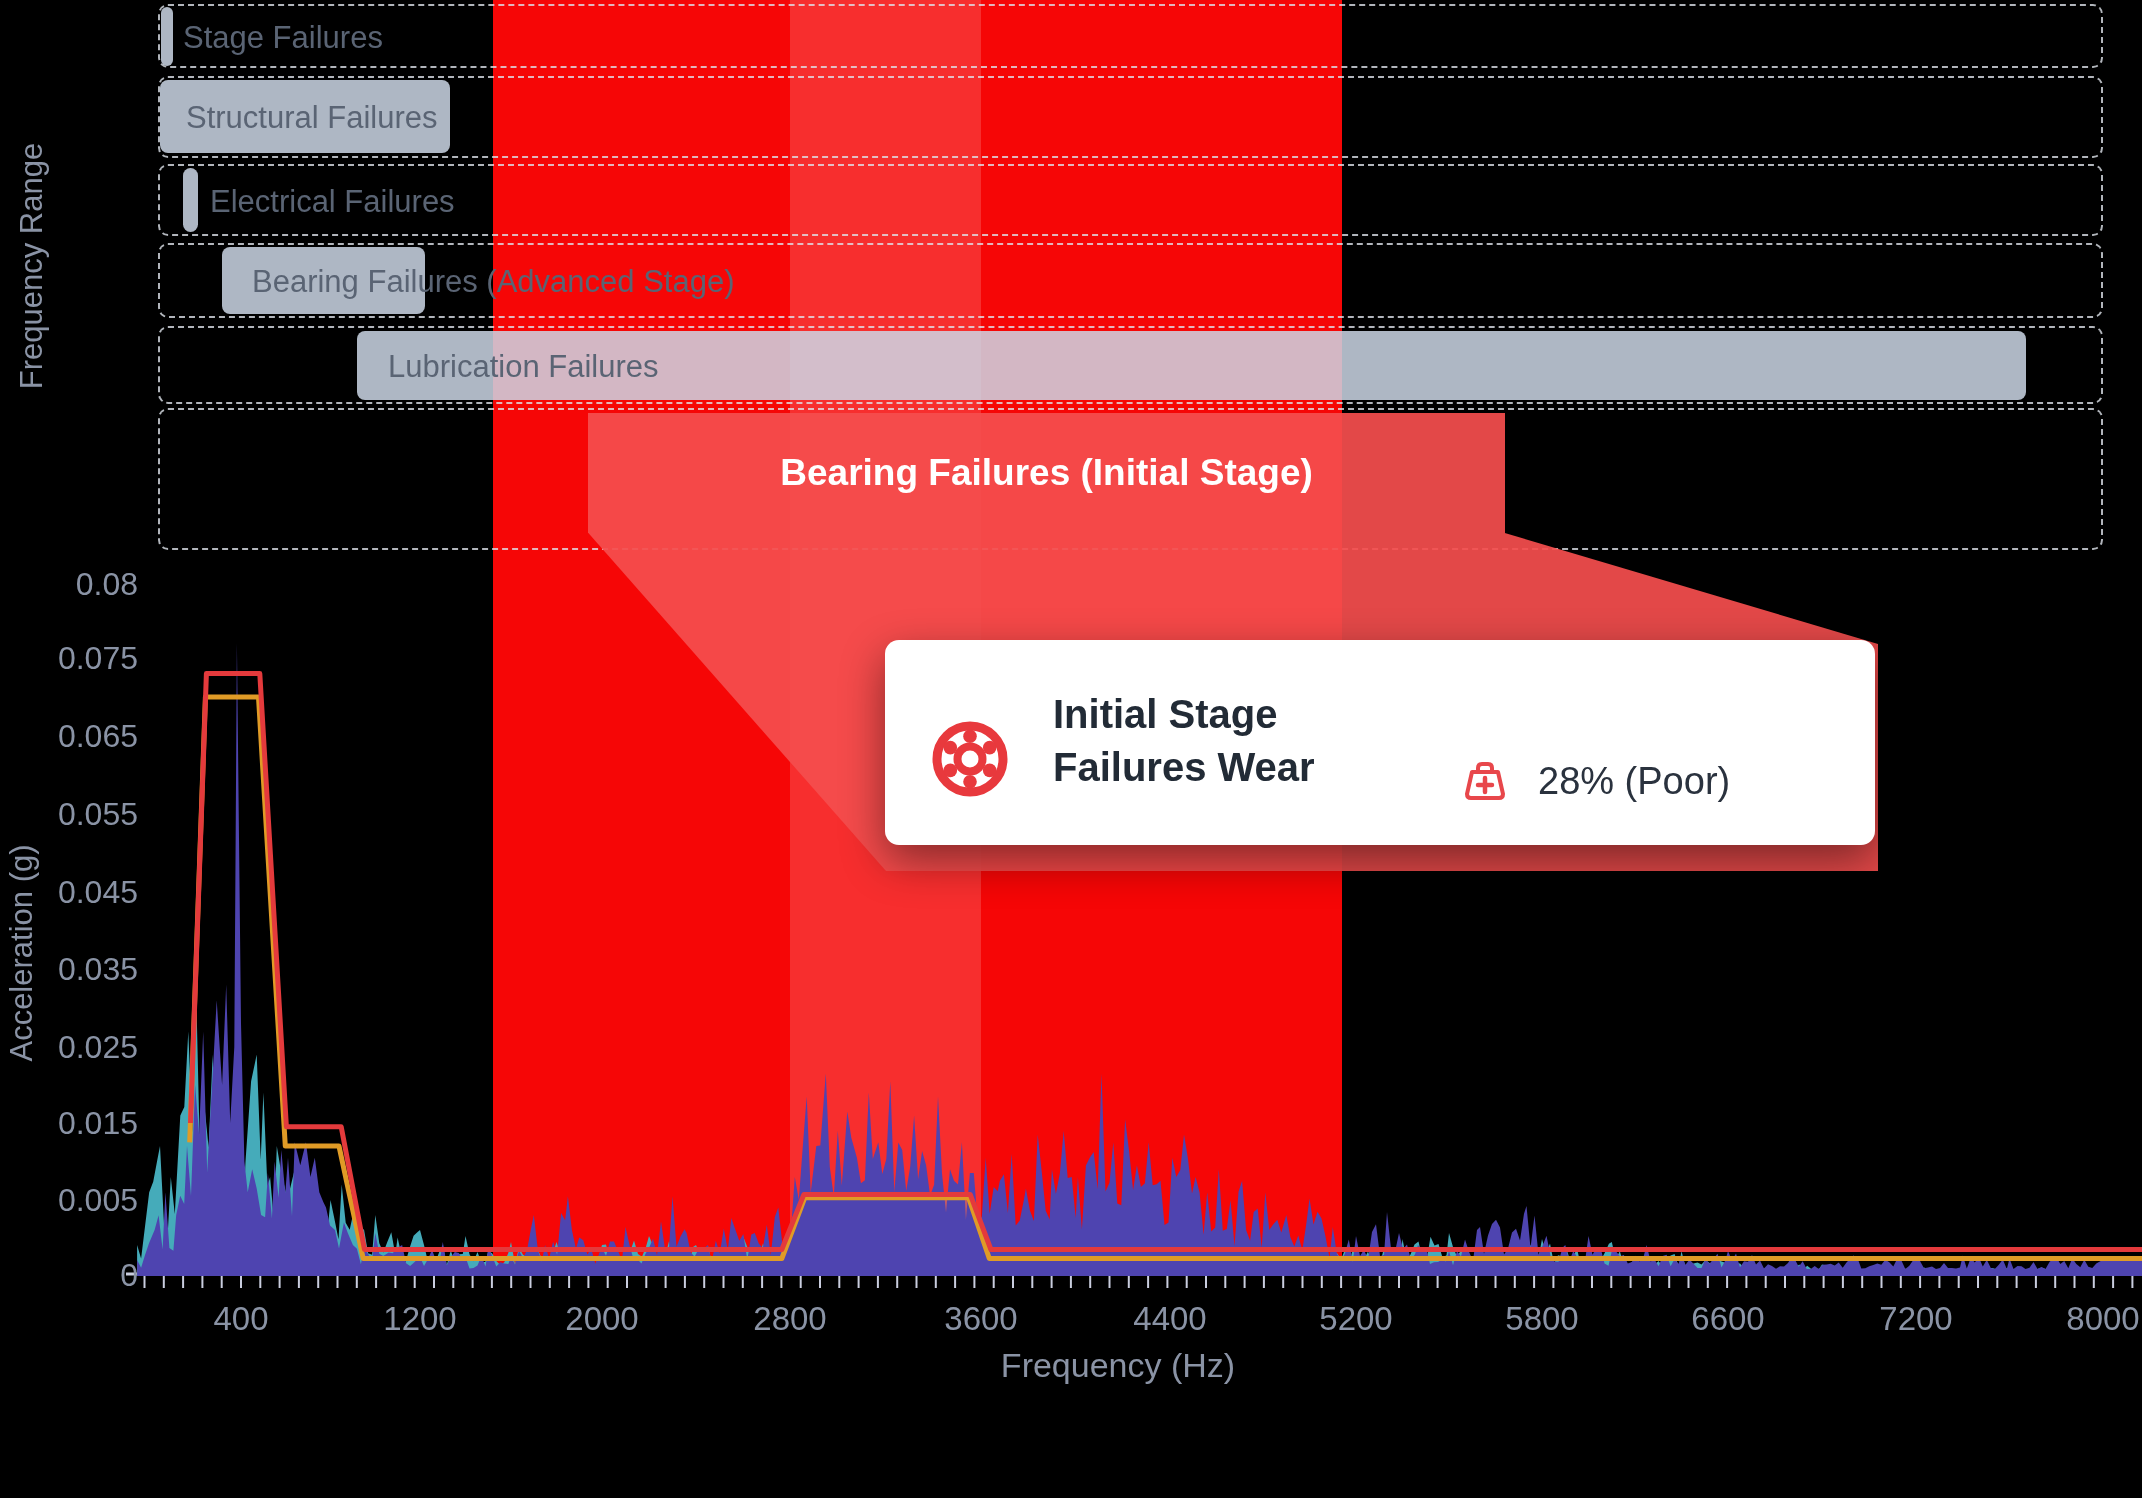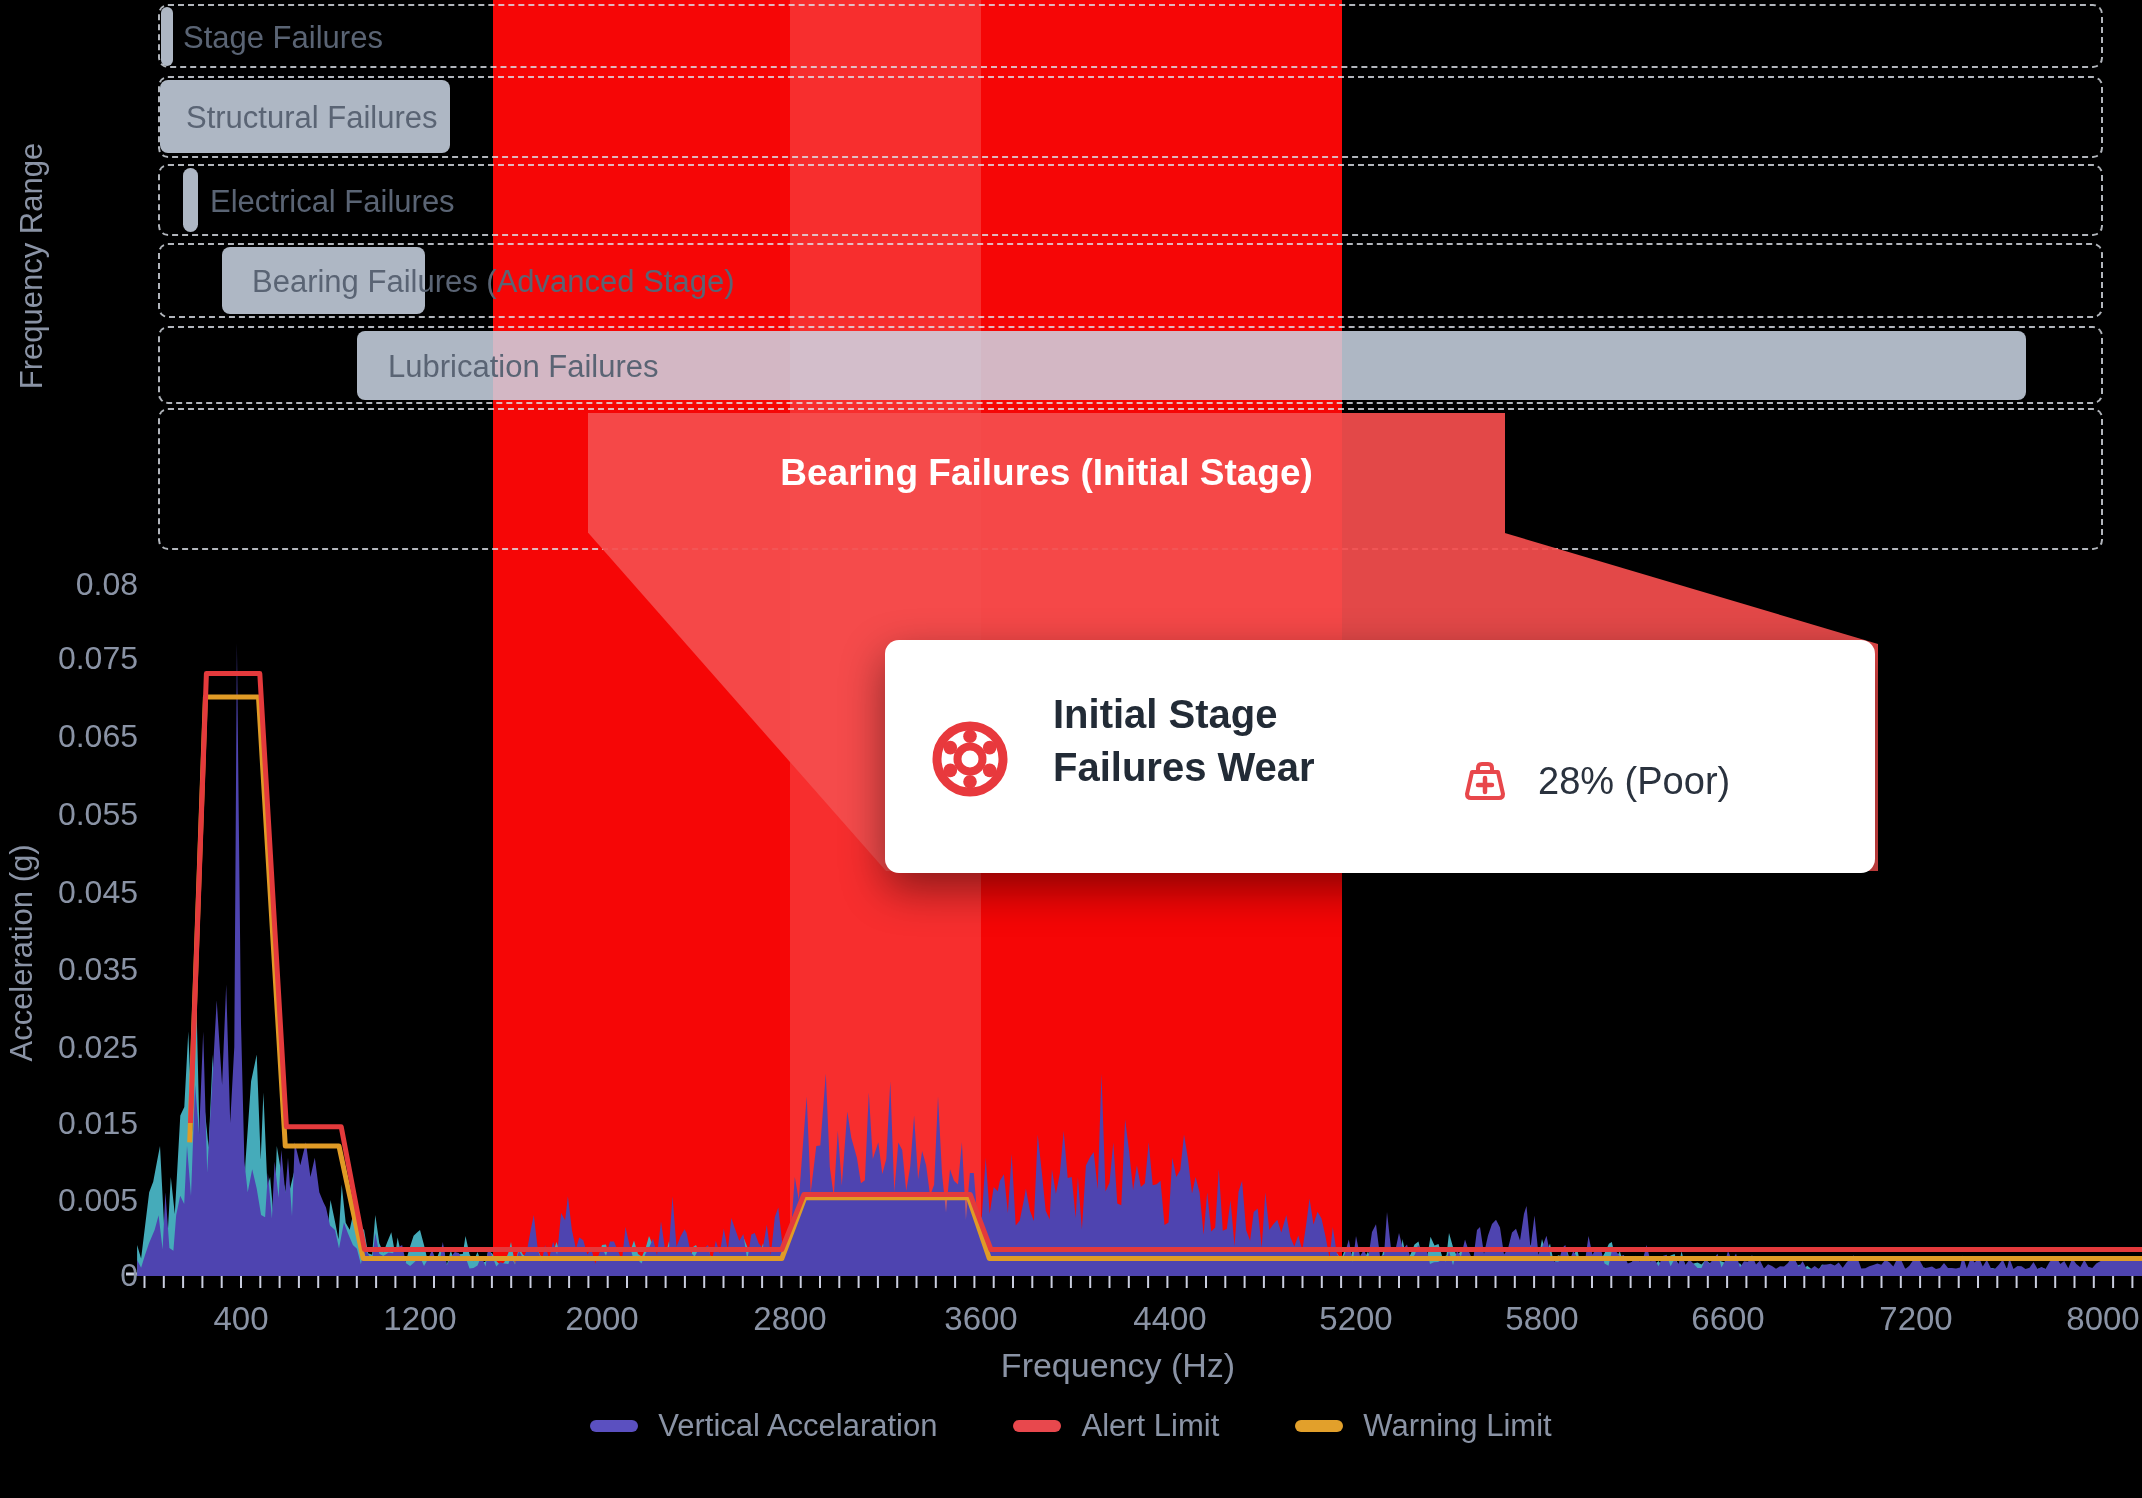--- a/index.html
+++ b/index.html
@@ -33,21 +33,21 @@
       font-weight:700;white-space:nowrap;}
   #freq-range-title{position:absolute;left:-118px;top:248px;width:300px;text-align:center;
       color:#8a93a5;font-size:31px;transform:rotate(-90deg);}
   
   #chart-svg{position:absolute;left:0;top:0;z-index:4;}
   #accel-title{position:absolute;left:-128px;top:935px;width:300px;text-align:center;
       color:#8a93a5;font-size:31px;transform:rotate(-90deg);}
   #freq-axis-title{position:absolute;left:818px;top:1346px;width:600px;text-align:center;
       color:#8a93a5;font-size:34px;}
   
-  #tooltip-card{position:absolute;left:885px;top:640px;width:990px;height:233px;background:#fff;
+  #tooltip-card{position:absolute;left:885px;top:640px;width:990px;height:205px;background:#fff;
       border-radius:14px;z-index:6;box-shadow:0 16px 44px rgba(0,0,0,.45);}
   #bearing-icon{position:absolute;left:43px;top:77px;}
   #card-title{position:absolute;left:168px;top:48px;font-size:40px;line-height:53px;
       font-weight:600;color:#222b36;}
   #status-label{position:absolute;left:548px;top:40px;font-size:43px;font-weight:600;color:#dd9b2c;}
   #health-row{position:absolute;left:577px;top:118px;display:flex;align-items:center;gap:30px;}
   #health-value{font-size:38px;color:#2a323e;}
   
   #legend{position:absolute;left:0;top:1408px;width:2142px;display:flex;justify-content:center;
       gap:76px;z-index:4;}
@@ -244,27 +244,13 @@
     <div id="health-row">
       <svg width="46" height="46" viewBox="0 0 46 46">
         <path d="M16 14 L16 10 Q16 6 20 6 L26 6 Q30 6 30 10 L30 14" fill="none" stroke="#e8474b" stroke-width="4"></path>
         <path d="M10 14 L36 14 L41 36 Q41 40 37 40 L9 40 Q5 40 5 36 Z" fill="none" stroke="#e8474b" stroke-width="4" stroke-linejoin="round"></path>
         <path d="M23 20 L23 34 M16 27 L30 27" stroke="#e8474b" stroke-width="4.5" stroke-linecap="round"></path>
       </svg>
       <span id="health-value">28% (Poor)</span>
     </div>
   </div>
 
-  <div id="legend">
-    <div class="legend-item">
-      <span class="legend-swatch" id="sw-0" style="background: rgb(91, 80, 192);"></span>
-      <span class="legend-label">Vertical Accelaration</span>
-    </div>
-    <div class="legend-item">
-      <span class="legend-swatch" id="sw-1" style="background: rgb(232, 72, 77);"></span>
-      <span class="legend-label">Alert Limit</span>
-    </div>
-    <div class="legend-item">
-      <span class="legend-swatch" id="sw-2" style="background: rgb(226, 160, 43);"></span>
-      <span class="legend-label">Warning Limit</span>
-    </div>
-  </div>
 </div>
 
 </body></html>

